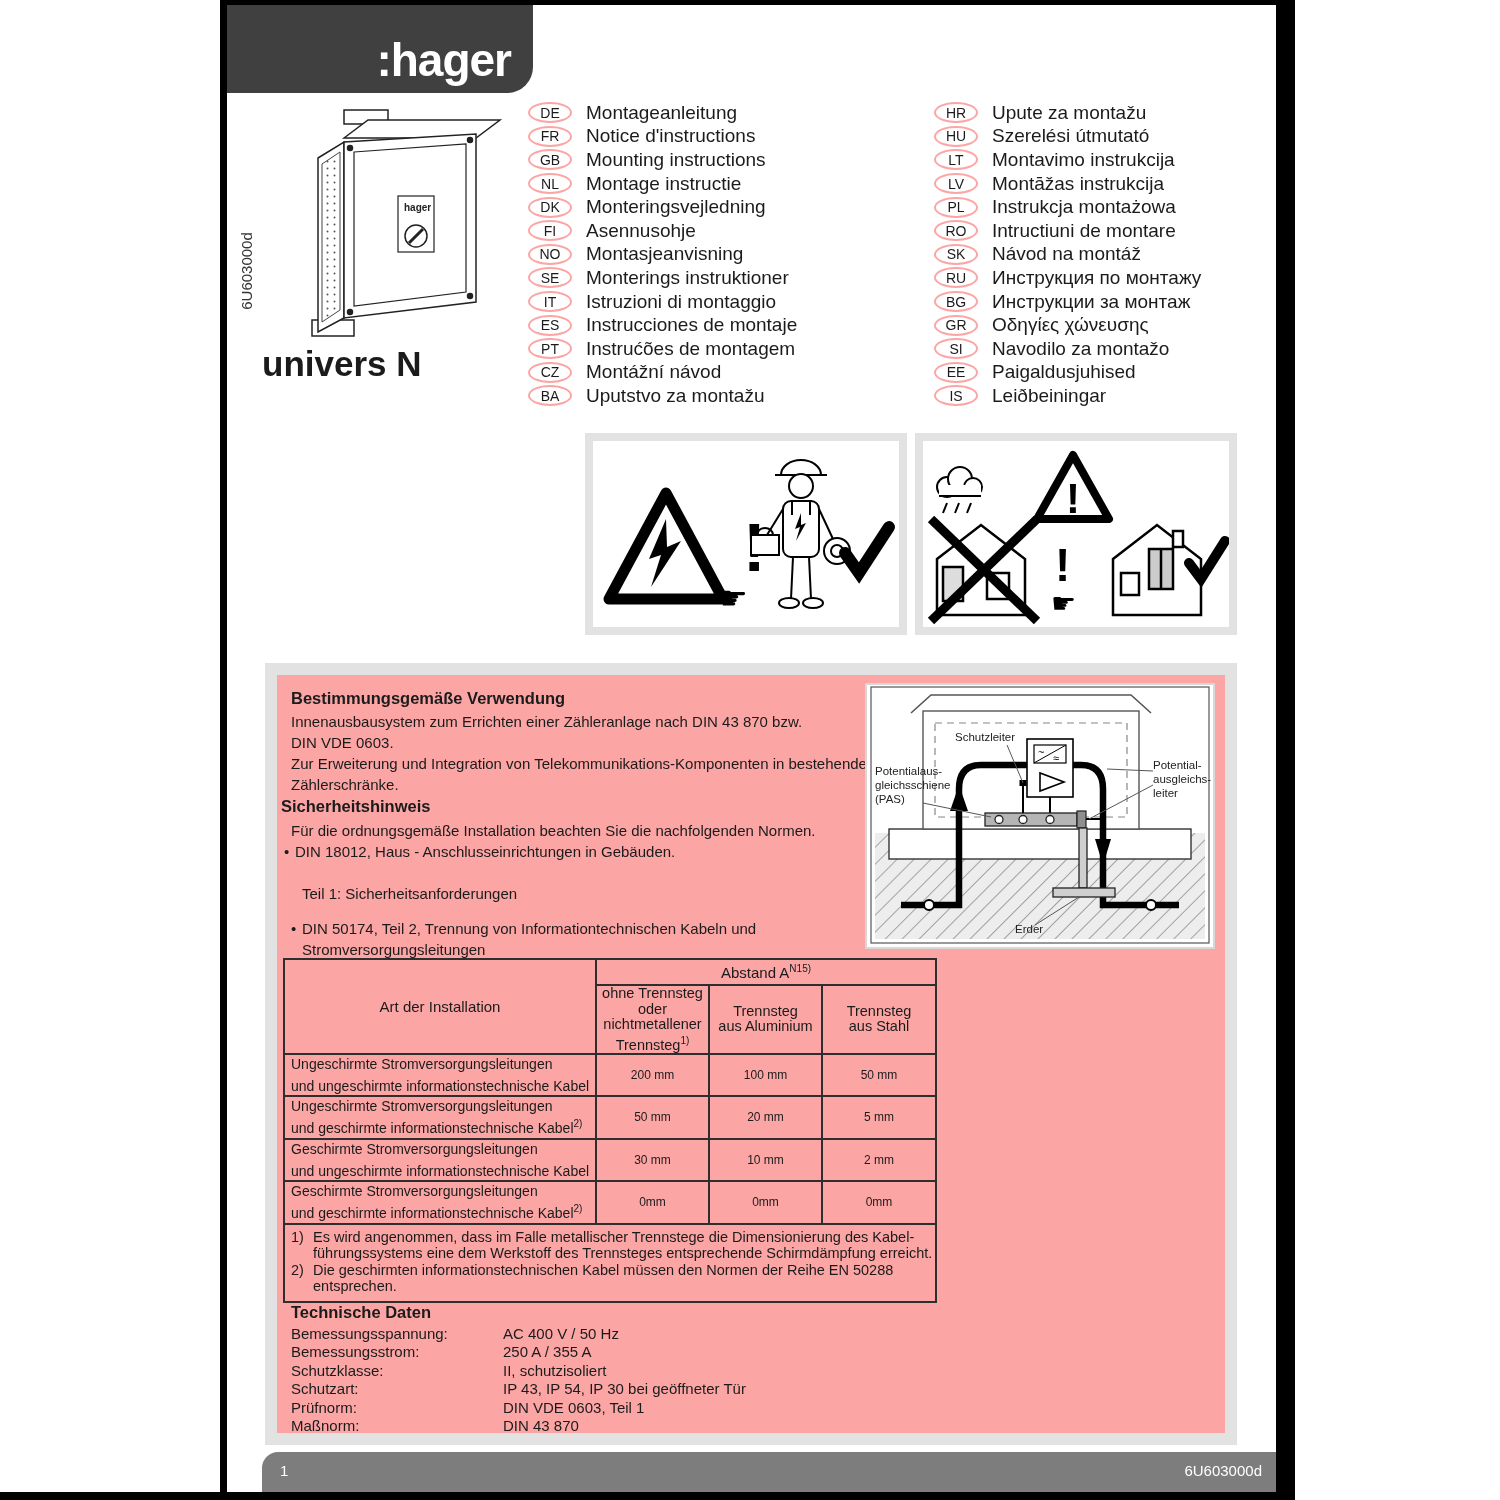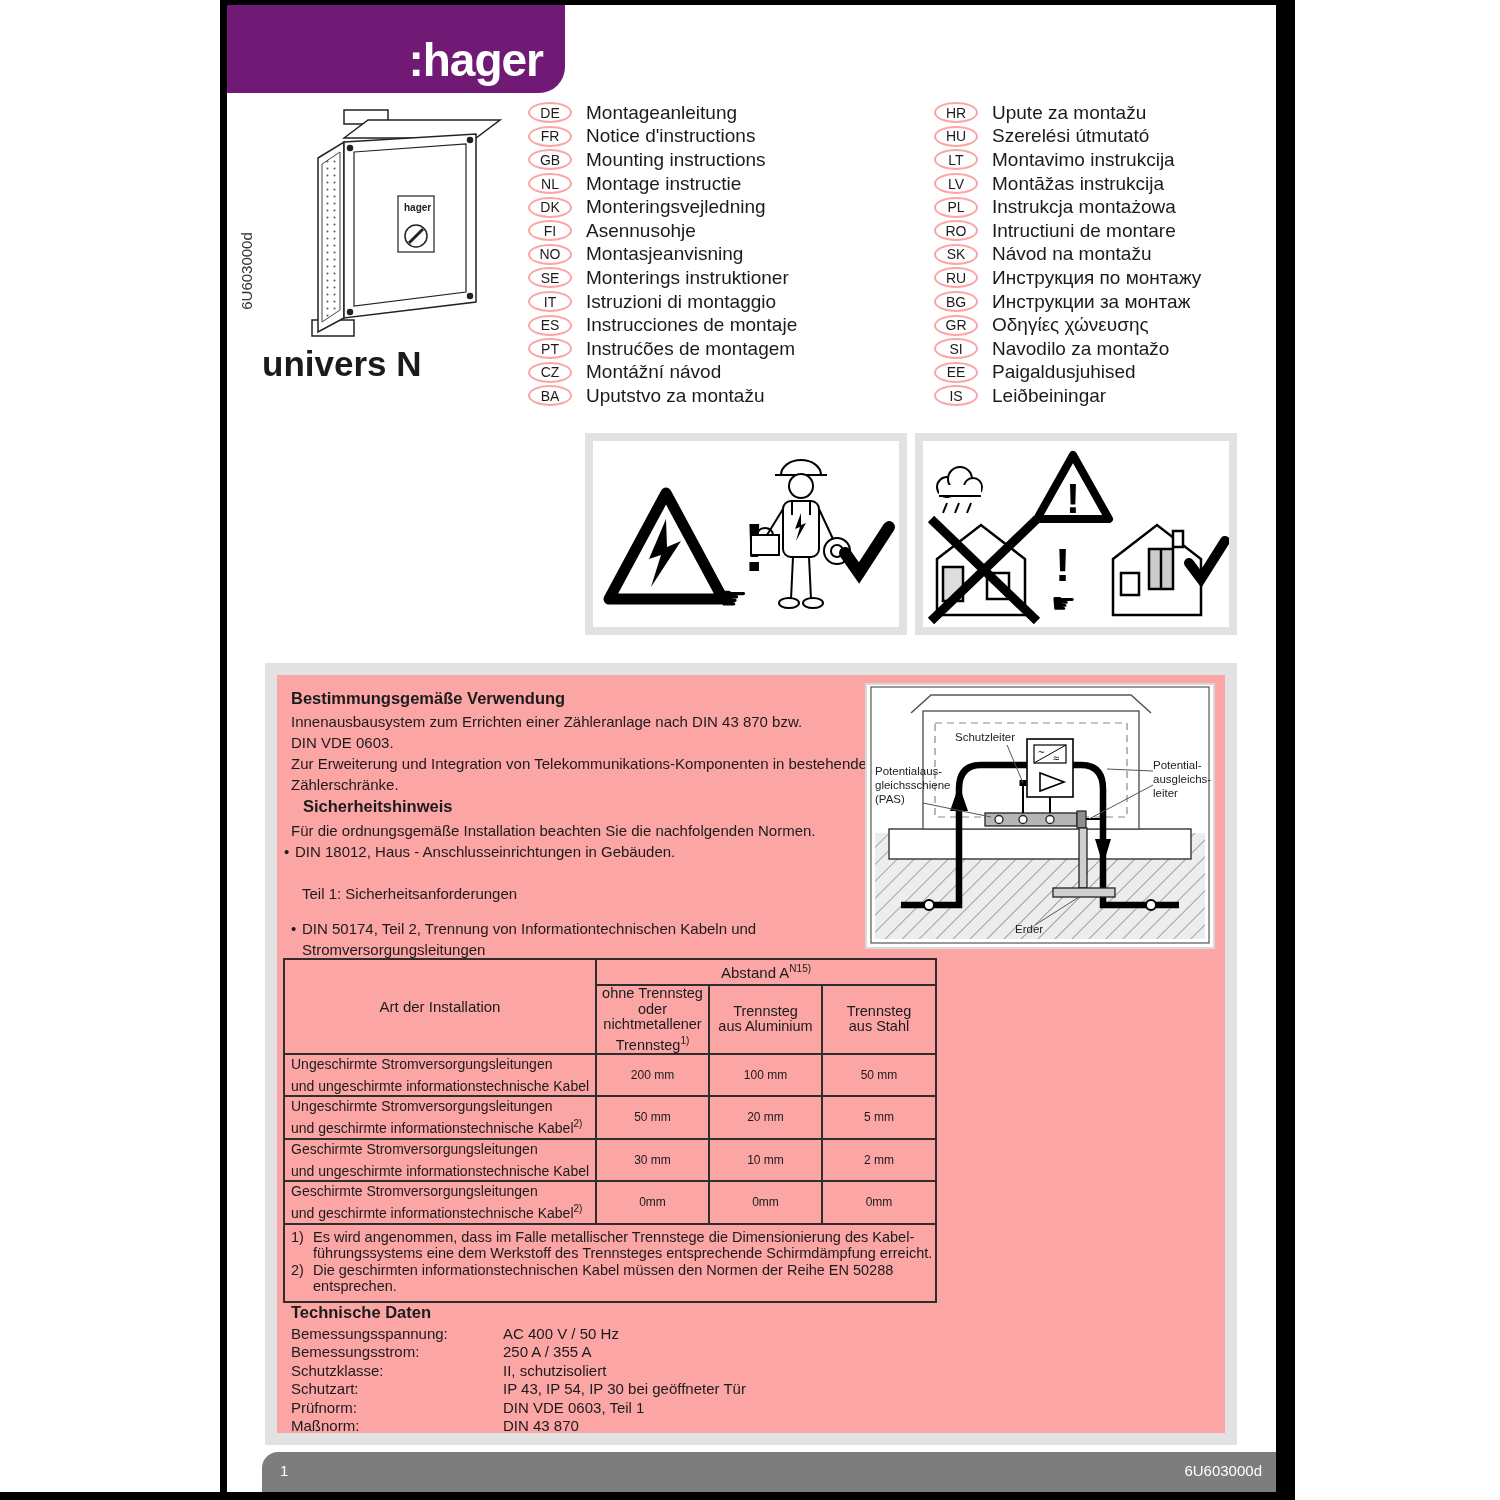--- a/index.html
+++ b/index.html
@@ -4,21 +4,21 @@
 <style>
   html,body{margin:0;padding:0;background:#fff;}
   .page{position:relative;width:1500px;height:1500px;background:#fff;overflow:hidden;
         font-family:"Liberation Sans",sans-serif;color:#1b1b1b;}
   .bar{position:absolute;background:#000;}
   #bar-top{left:220px;top:0;width:1056px;height:5px;}
   #bar-left{left:220px;top:0;width:7px;height:1500px;}
   #bar-right{left:1276px;top:0;width:19px;height:1500px;}
   #bar-bottom{left:0;top:1492px;width:1295px;height:8px;}
 
-  .brand{position:absolute;left:227px;top:5px;width:338px;height:88px;background:#701a75;
+  .brand{position:absolute;left:227px;top:5px;width:306px;height:88px;background:#404040;
          border-bottom-right-radius:26px;}
   .brand-text{position:absolute;right:22px;bottom:6px;color:#fff;font-size:46px;font-weight:bold;letter-spacing:-1px;}
 
   .product-svg{position:absolute;left:248px;top:96px;width:280px;height:250px;}
   .vcode{position:absolute;left:167px;top:262px;width:160px;height:18px;transform:rotate(-90deg);
          font-size:15px;color:#333;text-align:center;white-space:nowrap;}
   .product-name{position:absolute;left:262px;top:344px;font-size:35px;font-weight:bold;}
 
   .langs{position:absolute;top:101px;}
   #langs-left{left:528px;}
@@ -224,21 +224,21 @@
     <div class="lang-row">
         <span class="oval">
           <span>RO</span>
         </span>
         <span class="lang-text">Intructiuni de montare</span>
       </div>
     <div class="lang-row">
         <span class="oval">
           <span>SK</span>
         </span>
-        <span class="lang-text">Návod na montažu</span>
+        <span class="lang-text">Návod na montáž</span>
       </div>
     <div class="lang-row">
         <span class="oval">
           <span>RU</span>
         </span>
         <span class="lang-text">Инструкция по монтажу</span>
       </div>
     <div class="lang-row">
         <span class="oval">
           <span>BG</span>
@@ -335,21 +335,21 @@
   </div>
 
   <div class="panel">
 
     <div class="sec-title" style="left:14px;top:14px">Bestimmungsgemäße Verwendung</div>
     <div class="tline" style="left:14px;top:38px">Innenausbausystem zum Errichten einer Zähleranlage nach DIN 43 870 bzw.</div>
     <div class="tline" style="left:14px;top:59px">DIN VDE 0603.</div>
     <div class="tline" style="left:14px;top:80px">Zur Erweiterung und Integration von Telekommunikations-Komponenten in bestehende</div>
     <div class="tline" style="left:14px;top:101px">Zählerschränke.</div>
 
-    <div class="sec-title" style="left:26px;top:122px">Sicherheitshinweis</div>
+    <div class="sec-title" style="left:4px;top:122px">Sicherheitshinweis</div>
     <div class="tline" style="left:14px;top:147px">Für die ordnungsgemäße Installation beachten Sie die nachfolgenden Normen.</div>
     <div class="tline" style="left:7px;top:168px"><span class="bm">•</span><span>DIN 18012, Haus - Anschlusseinrichtungen in Gebäuden.</span></div>
     <div class="tline" style="left:14px;top:210px"><span class="bm"></span><span>Teil 1: Sicherheitsanforderungen</span></div>
     <div class="tline" style="left:14px;top:245px"><span class="bm">•</span><span>DIN 50174, Teil 2, Trennung von Informationtechnischen Kabeln und</span></div>
     <div class="tline" style="left:14px;top:266px"><span class="bm"></span><span>Stromversorgungsleitungen</span></div>
 
     <div class="diagram">
       <svg viewBox="0 0 346 262">
         <defs>
           <pattern id="ht" width="12" height="12" patternTransform="rotate(45)" patternUnits="userSpaceOnUse">

